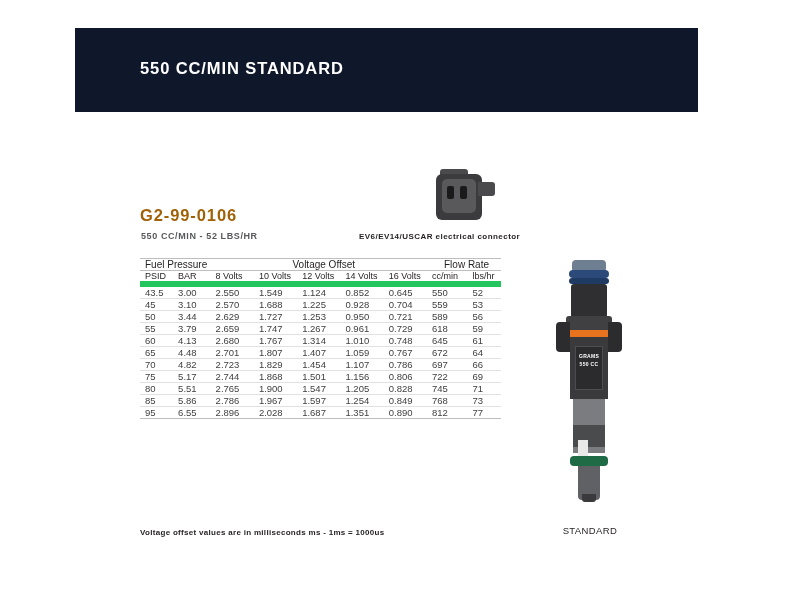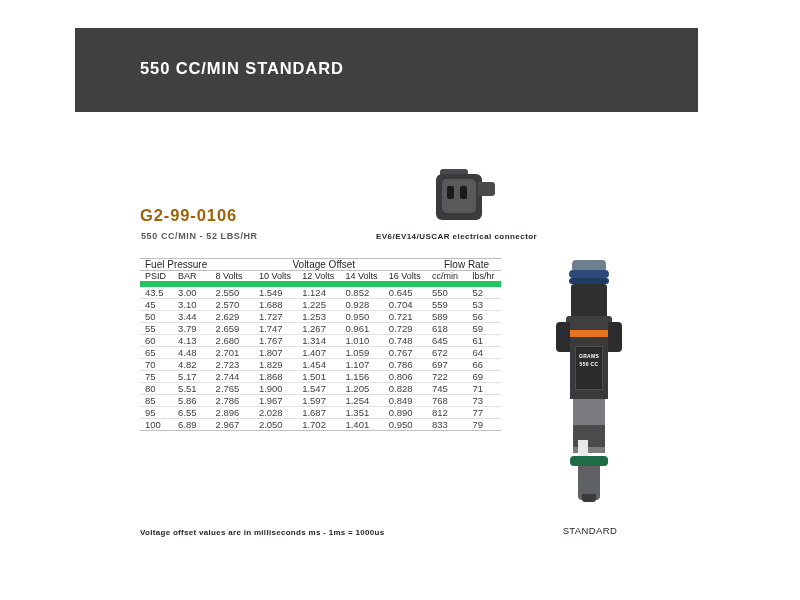--- a/index.html
+++ b/index.html
@@ -16,21 +16,21 @@
     overflow: hidden;
   }
 
   
   .banner {
     position: absolute;
     left: 75px;
     top: 28px;
     width: 623px;
     height: 84px;
-    background: #404040;
+    background: #0f172a;
   }
   .banner-title {
     position: absolute;
     left: 65px;
     top: 31px;
     color: #ffffff;
     font-size: 16.5px;
     font-weight: bold;
     letter-spacing: 0.9px;
   }
@@ -105,21 +105,21 @@
     position: absolute;
     left: 10px;
     top: 1px;
     width: 28px;
     height: 8px;
     background: #4a4a4c;
     border-radius: 3px 3px 0 0;
   }
   .conn-caption {
     position: absolute;
-    left: 352px;
+    left: 335px;
     top: 232px;
     font-size: 8px;
     font-weight: bold;
     letter-spacing: 0.45px;
     color: #231f20;
     padding-left: 24px;
   }
 
   
   .table-wrap {
@@ -506,31 +506,20 @@
       <tr class="data-row">
         <td class="c0">95</td>
         <td class="c1">6.55</td>
         <td class="c2">2.896</td>
         <td class="c3">2.028</td>
         <td class="c4">1.687</td>
         <td class="c5">1.351</td>
         <td class="c6">0.890</td>
         <td class="c7">812</td>
         <td class="c8">77</td>
-      </tr>
-      <tr class="data-row">
-        <td class="c0">100</td>
-        <td class="c1">6.89</td>
-        <td class="c2">2.967</td>
-        <td class="c3">2.050</td>
-        <td class="c4">1.702</td>
-        <td class="c5">1.401</td>
-        <td class="c6">0.950</td>
-        <td class="c7">833</td>
-        <td class="c8">79</td>
       </tr>
     </tbody>
   </table>
 </div>
 
 <div class="footnote">Voltage offset values are in milliseconds ms - 1ms = 1000us</div>
 
 <div class="injector">
   <div class="inj-cap"></div>
   <div class="inj-oring-top"></div>

